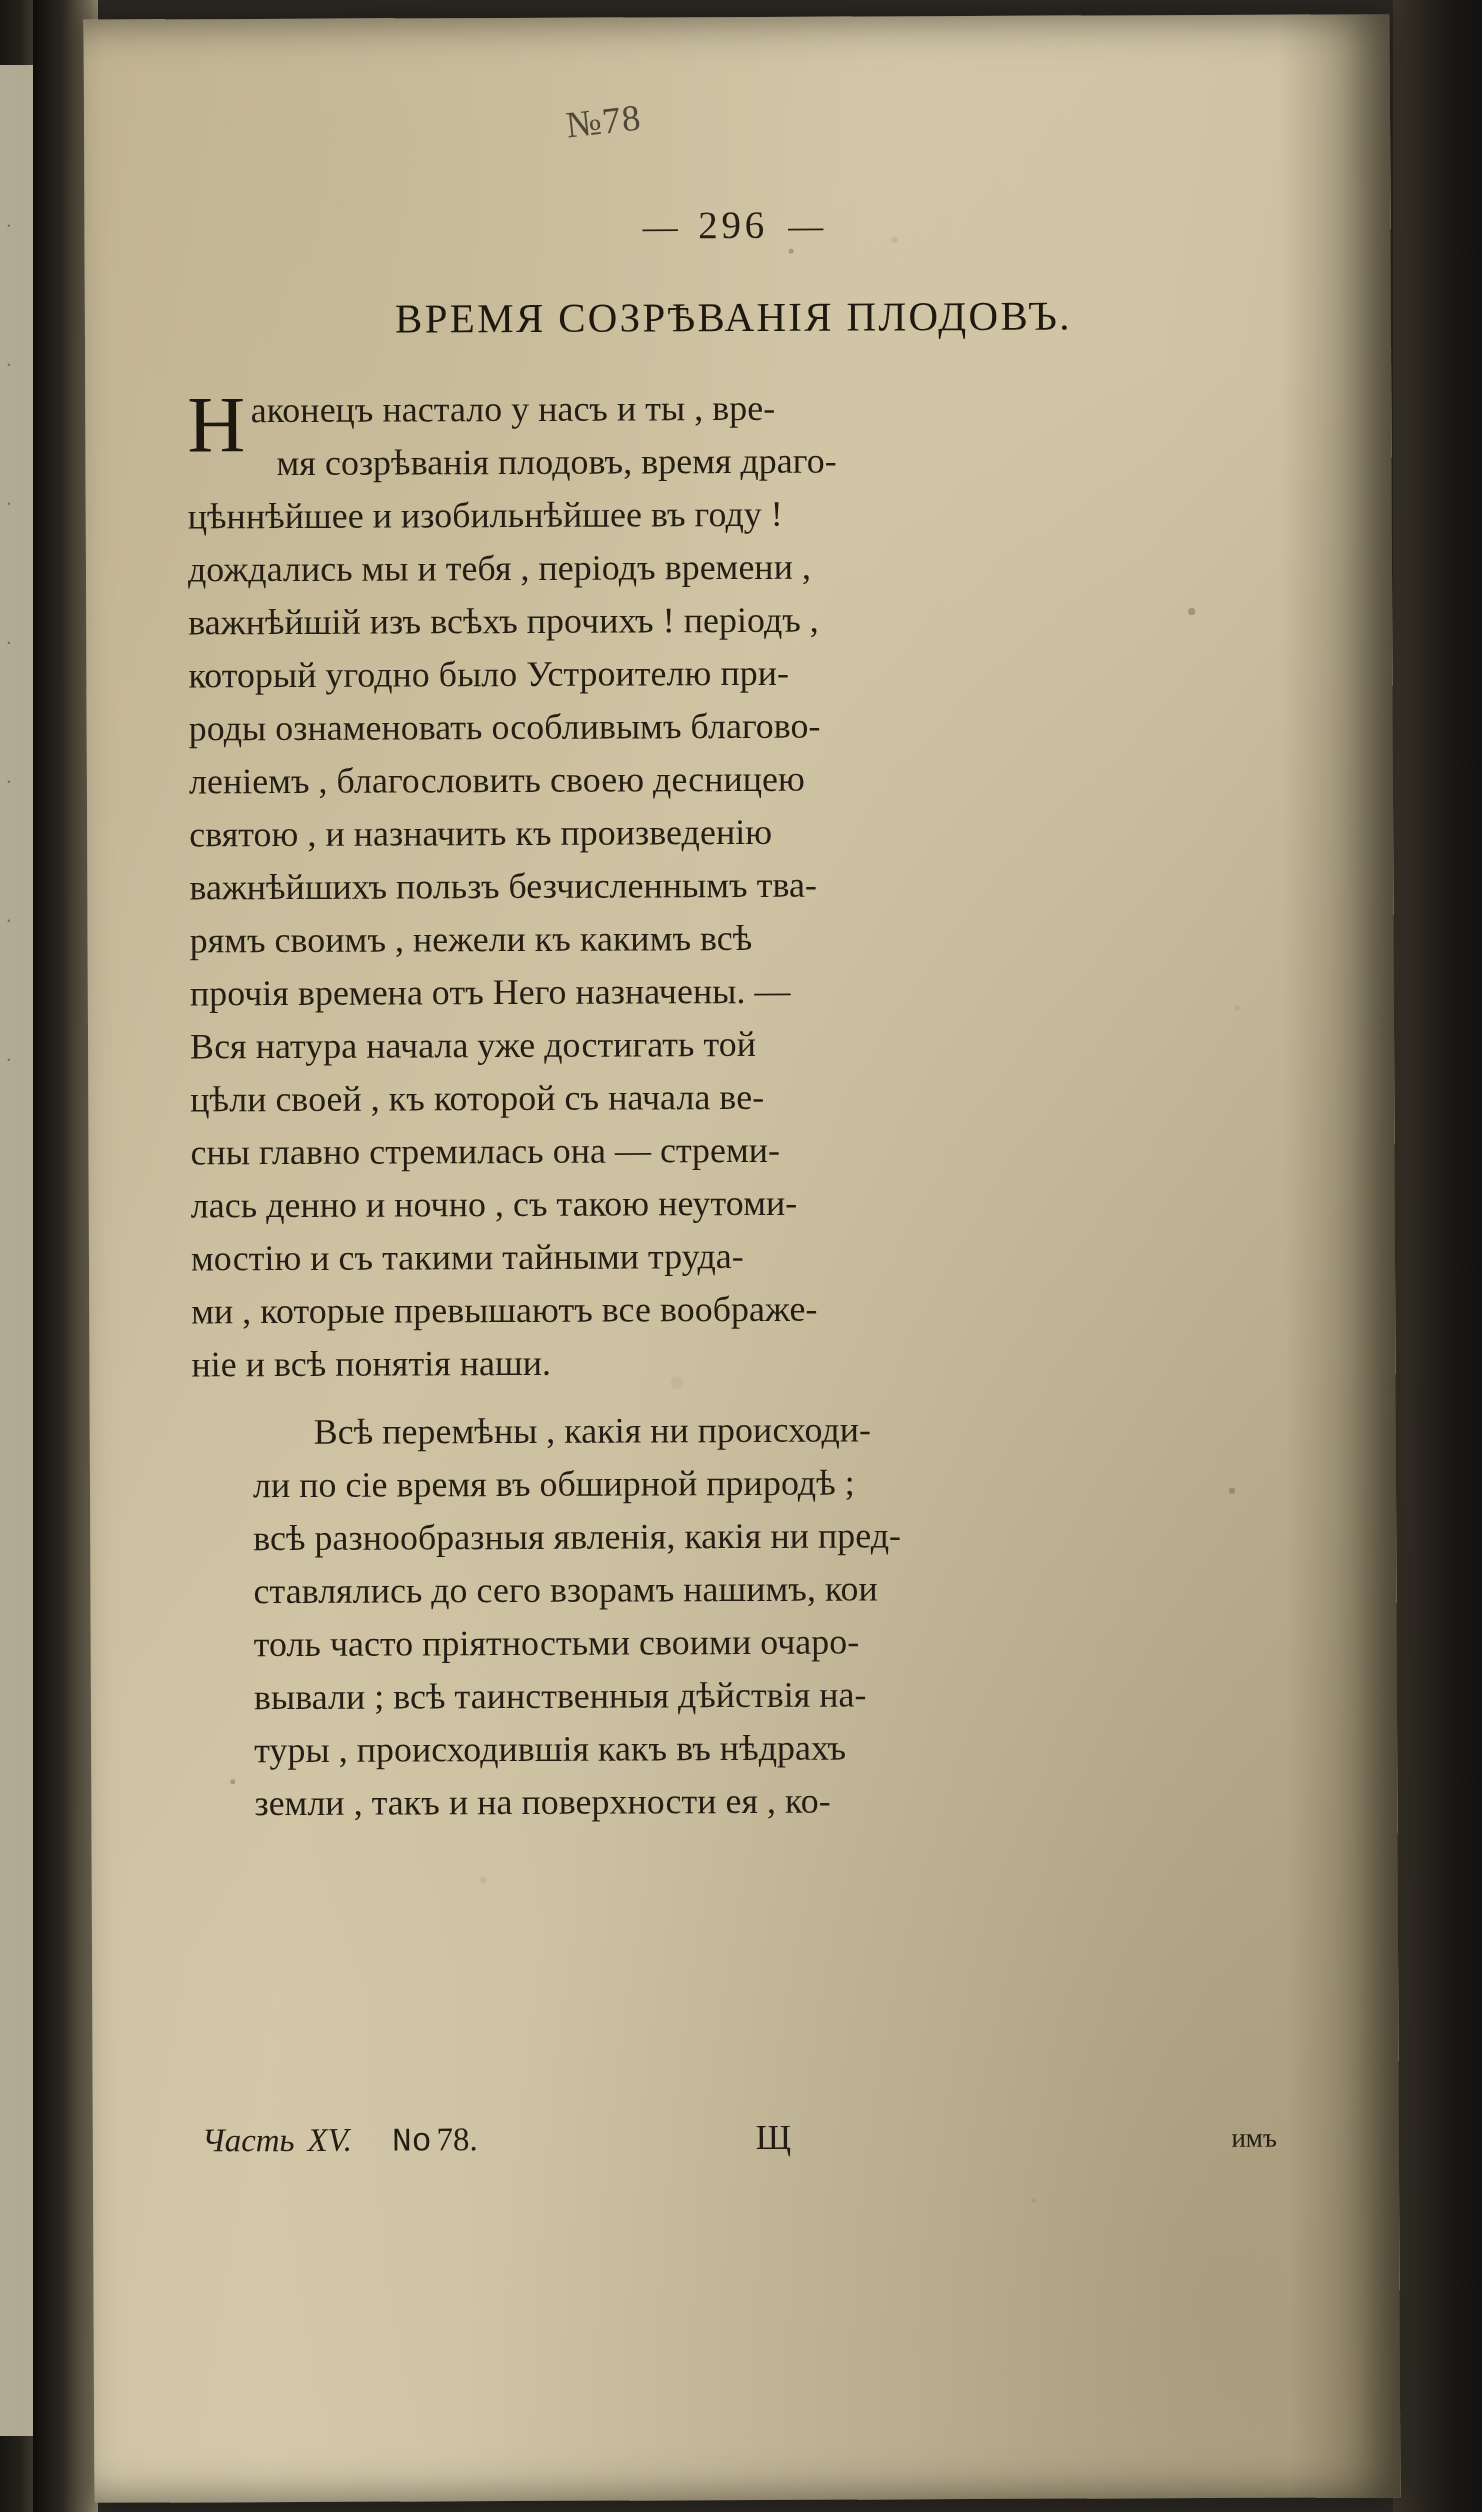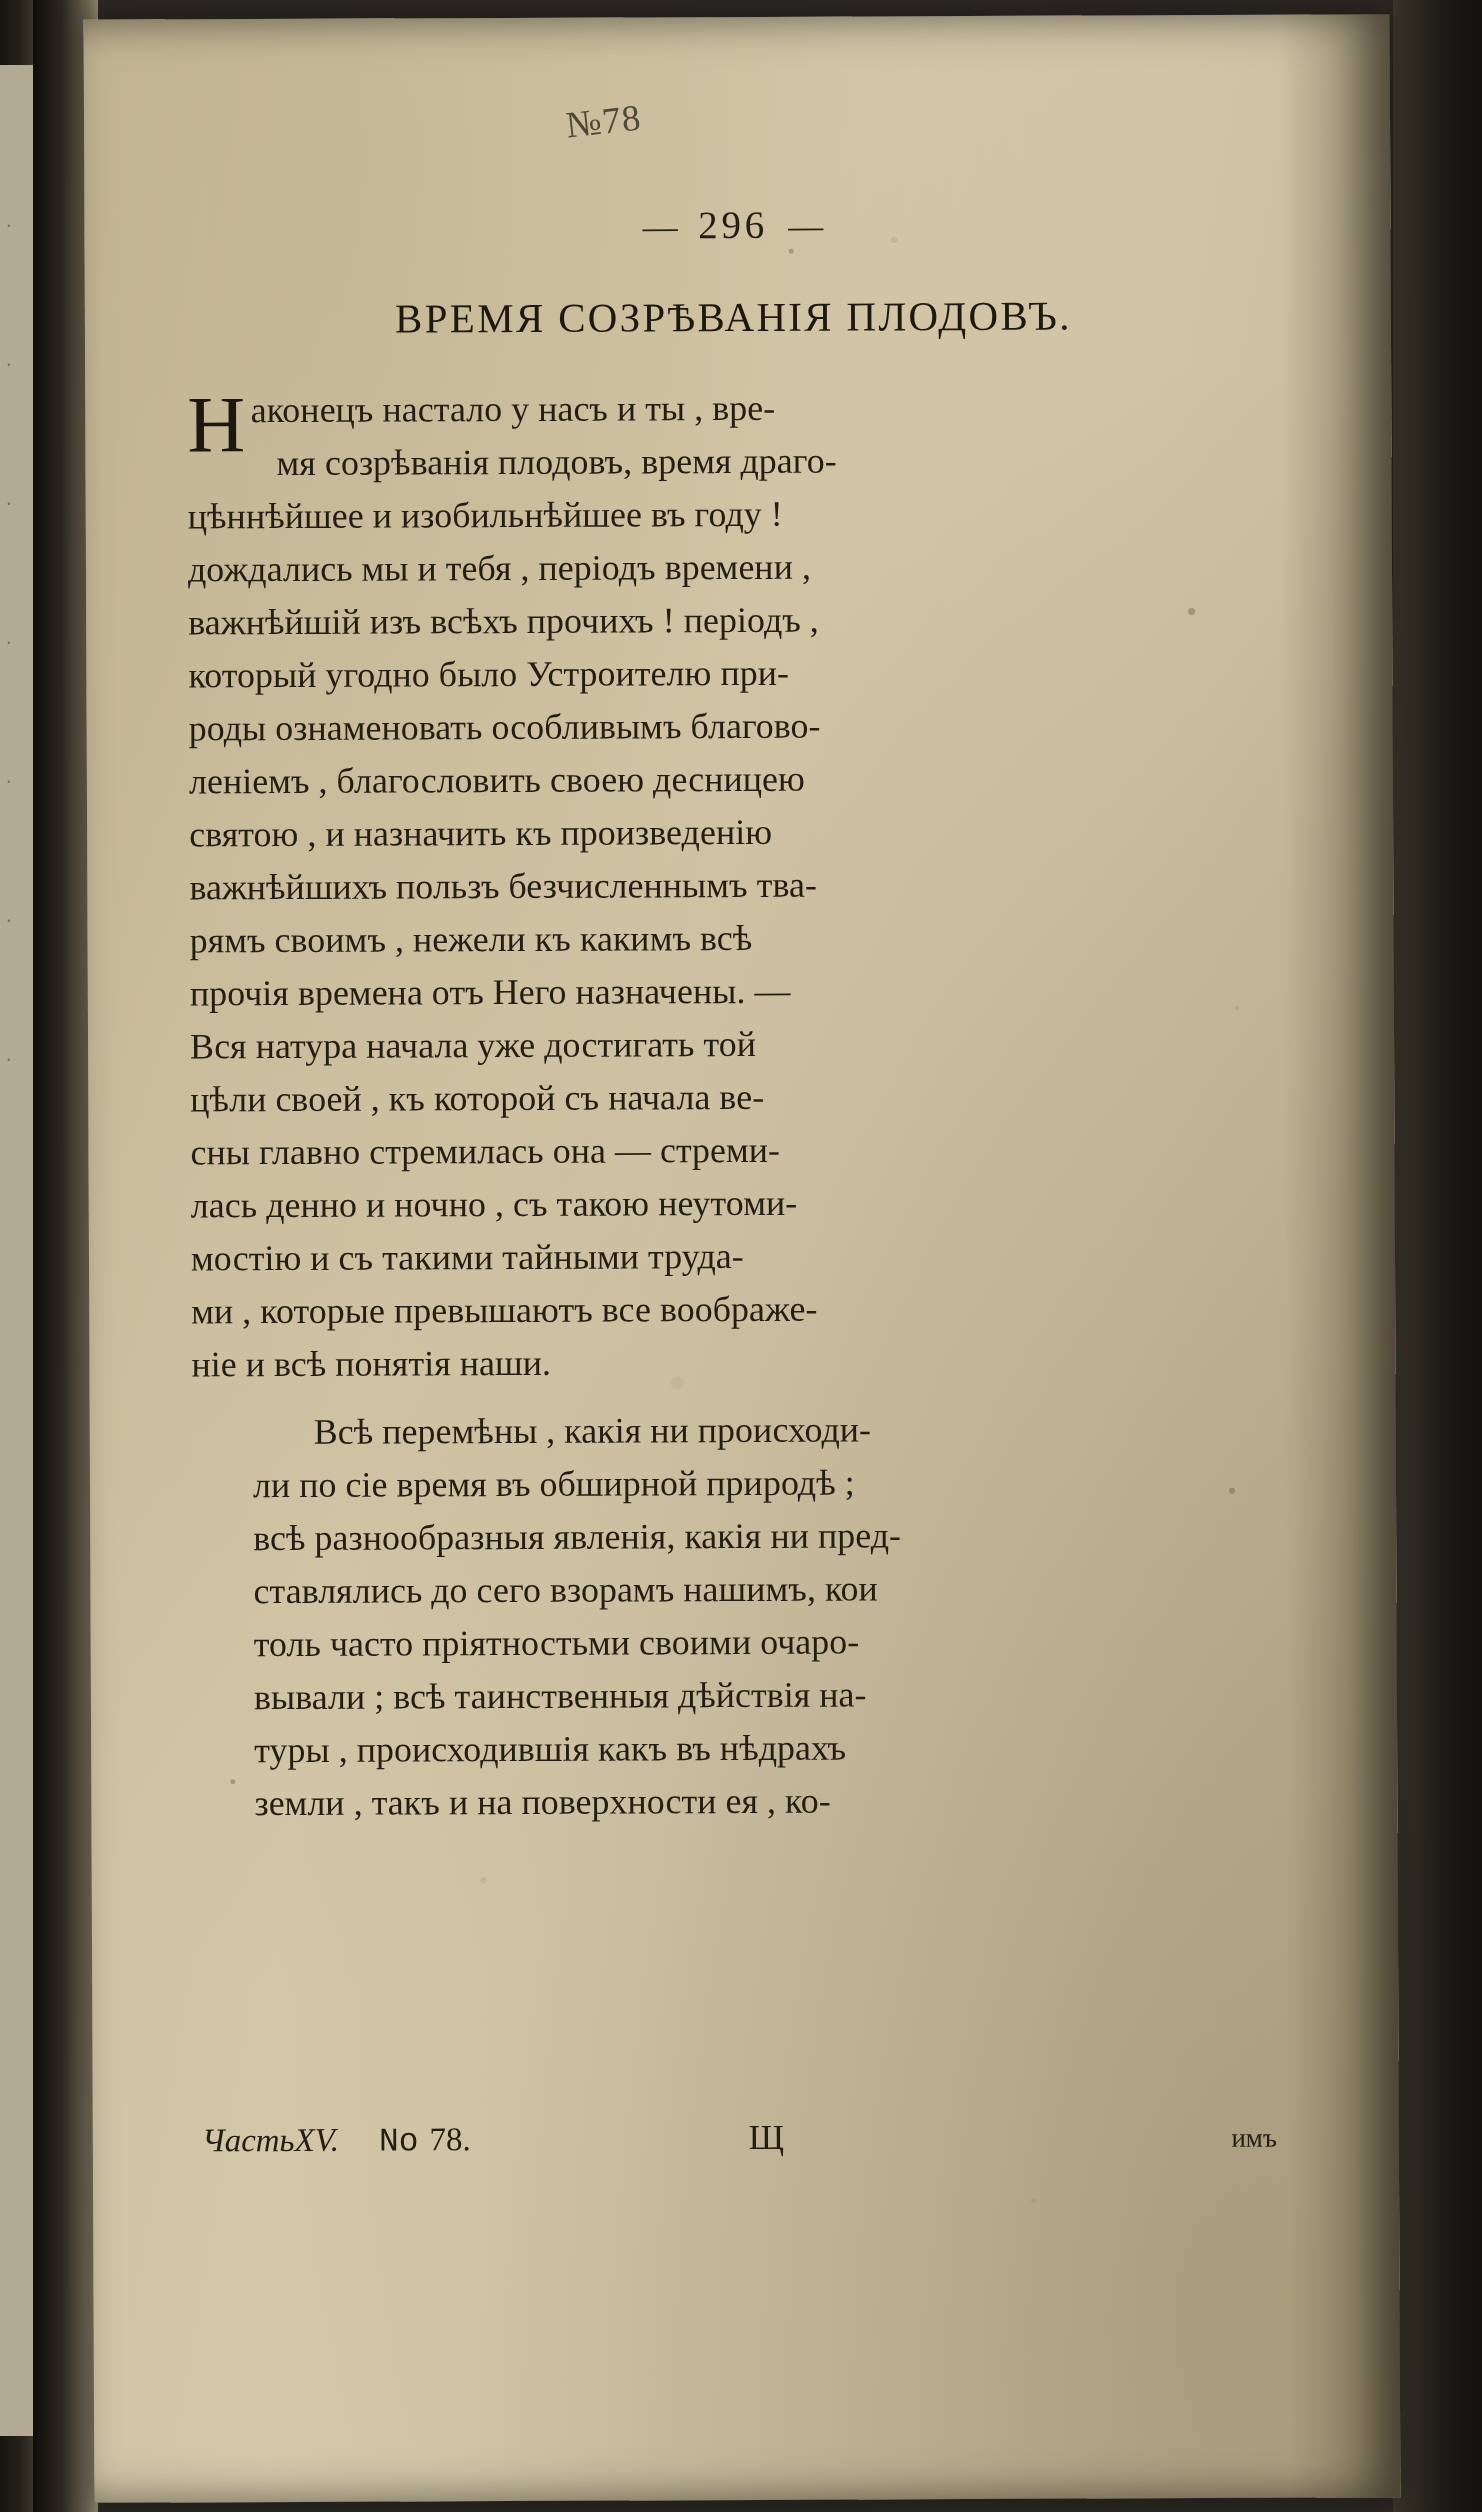--- a/index.html
+++ b/index.html
@@ -252,22 +252,22 @@
           <span class="line">вывали ; всѣ таинственныя дѣйствія на-</span>
           <span class="line">туры , происходившія какъ въ нѣдрахъ</span>
           <span class="line">земли , такъ и на поверхности ея , ко-</span>
         </p>
 
       </div>
     </div>
 
     <div class="footer-row">
       <span class="sig">Часть</span>
-      <span class="sig num" style="font-style:italic;">XV.</span>
+      <span class="sig num" style="margin-left:13px;font-style:italic;">XV.</span>
       <span style="margin-left:40px;font-family:Liberation Mono, monospace;">No</span>
-      <span style="margin-left:11px;">78.</span>
+      <span style="margin-left:5px;">78.</span>
       <span class="sheet-sig">Щ</span>
       <span class="catchword">имъ</span>
     </div>
 
   </div>
 </div>
 
 
 </body></html>

